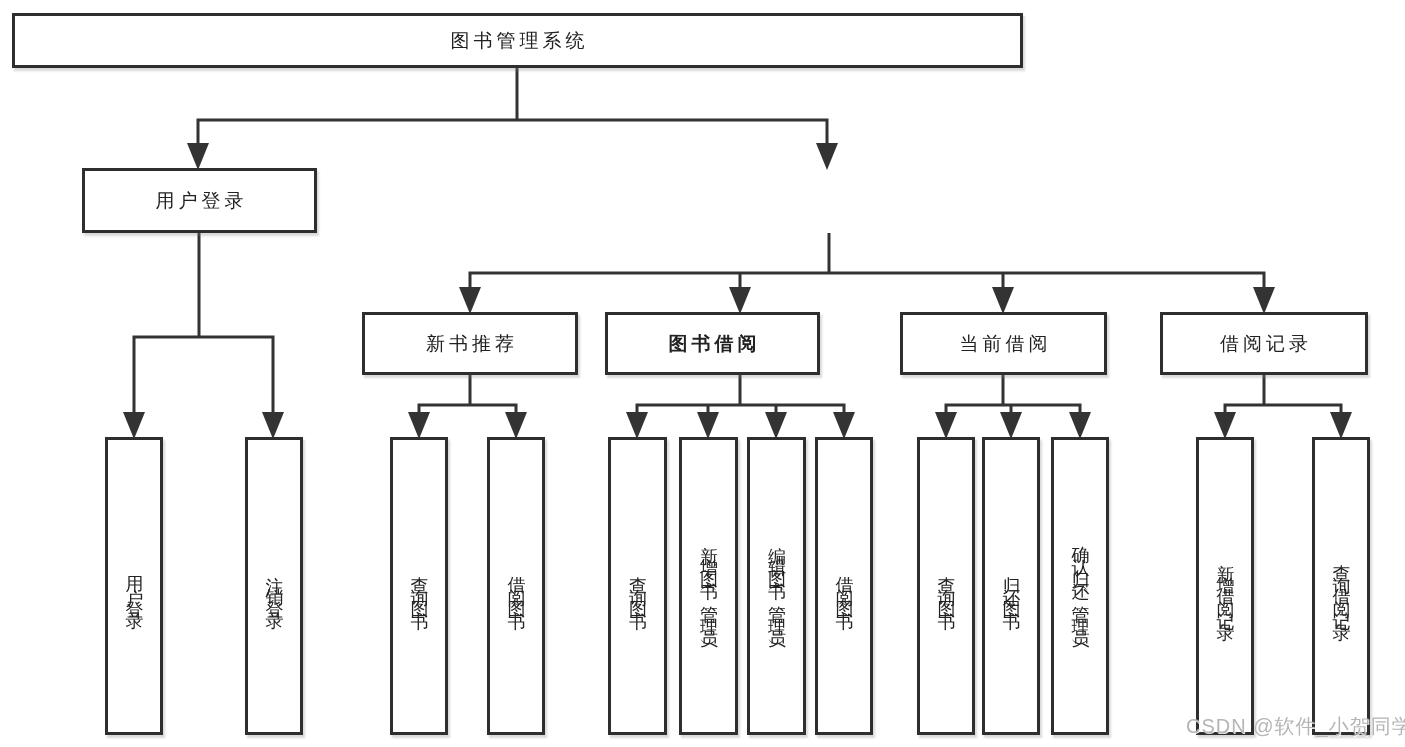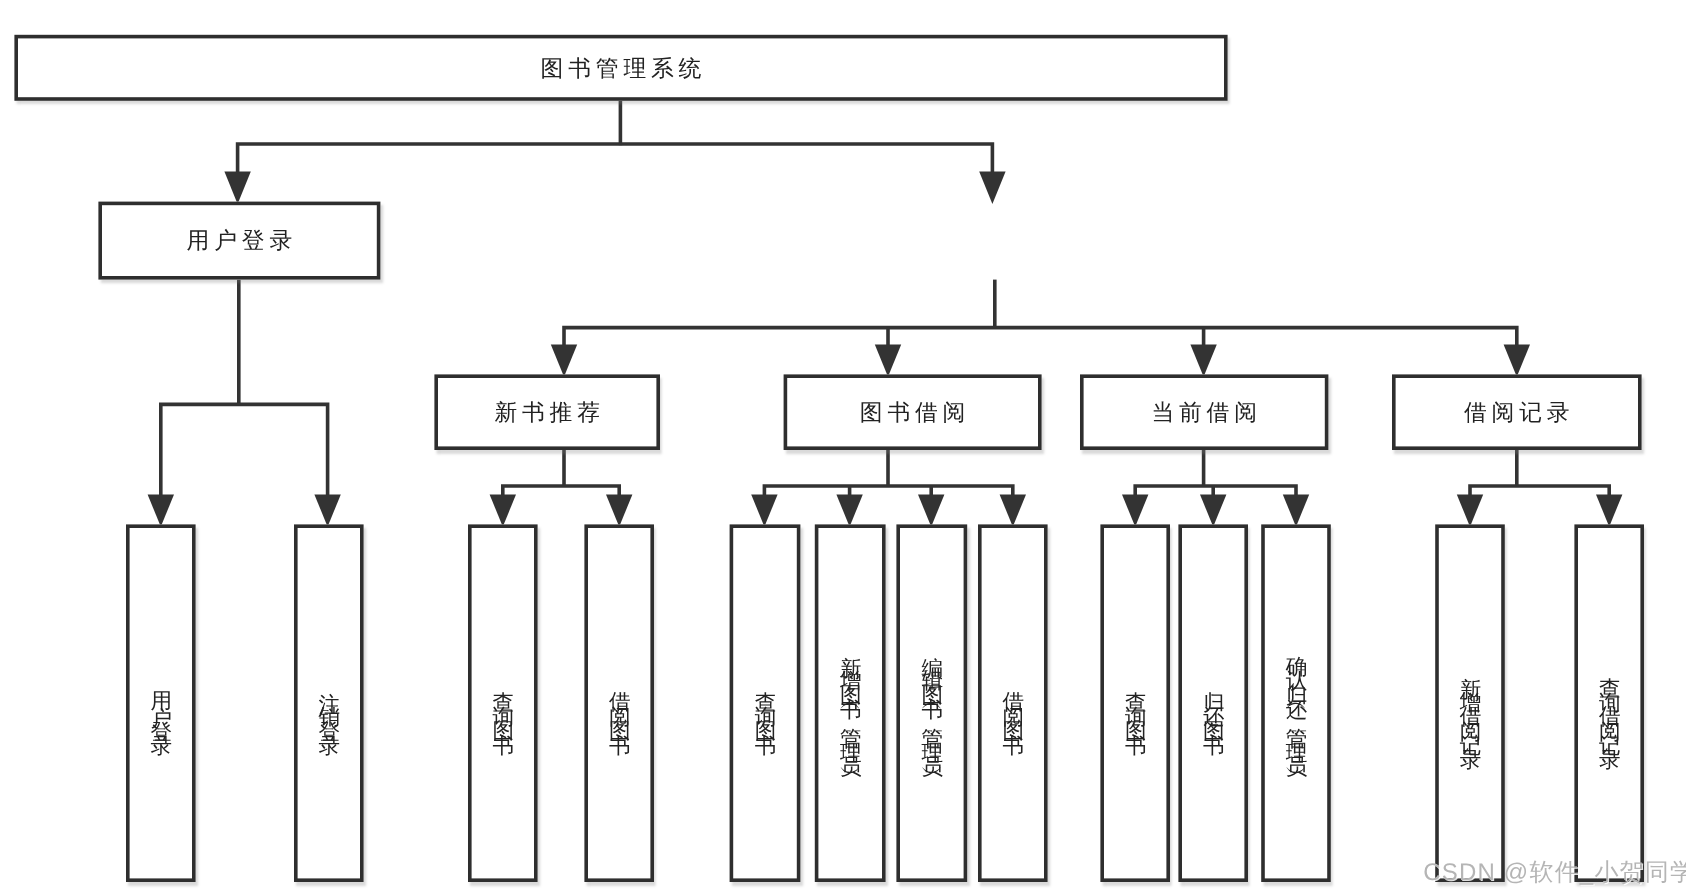--- a/index.html
+++ b/index.html
@@ -17,21 +17,21 @@
     box-sizing: border-box;
     background: #ffffff;
     border: 3px solid #2e2e2e;
     display: flex;
     align-items: center;
     justify-content: center;
     color: #222222;
     z-index: 2;
     box-shadow: 2px 3px 2px rgba(130,130,130,0.30);
   }
-  .root-box { border-width: 3px; margin-top: 16px; }
+  .root-box { border-width: 3px; }
   .h-label { font-size: 19px; letter-spacing: 4px; text-indent: 4px; white-space: nowrap; }
   .root-box .h-label { font-size: 19px; }
   .leaf span {
     writing-mode: vertical-rl;
     font-size: 18px;
     letter-spacing: 12px;
     line-height: 1.05;
     white-space: nowrap;
   }
   .watermark {
@@ -88,24 +88,24 @@
   </svg>
 
   <div class="box root-box" style="left:12px; top:13px; width:1011px; height:55px;">
     <span class="h-label">图书管理系统</span>
   </div>
 
   <div class="box" style="left:82px; top:168px; width:235px; height:65px;">
     <span class="h-label">用户登录</span>
   </div>
 
-  <div class="box" style="left:362px; top:312px; width:188px; height:63px;text-align:right;">
+  <div class="box" style="left:362px; top:312px; width:216px; height:63px;text-align:right;">
     <span class="h-label">新书推荐</span>
   </div>
-  <div class="box" style="left:653px; top:312px; width:215px; height:63px;">
+  <div class="box" style="left:605px; top:312px; width:215px; height:63px;font-weight:bold;">
     <span class="h-label">图书借阅</span>
   </div>
   <div class="box" style="left:900px; top:312px; width:207px; height:63px;">
     <span class="h-label">当前借阅</span>
   </div>
   <div class="box" style="left:1160px; top:312px; width:208px; height:63px;">
     <span class="h-label">借阅记录</span>
   </div>
 
   <div class="box leaf" style="left:105px; top:437px; width:58px; height:298px;">

